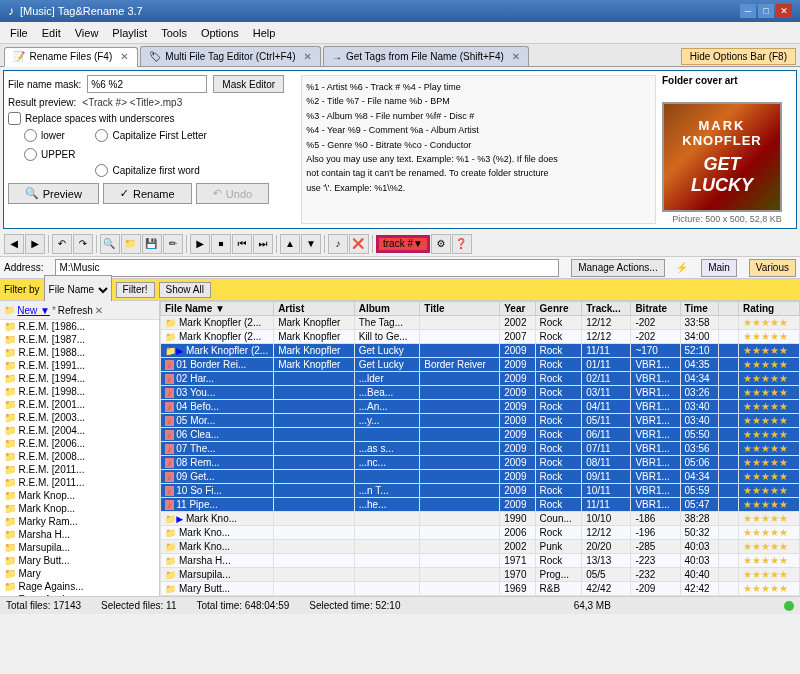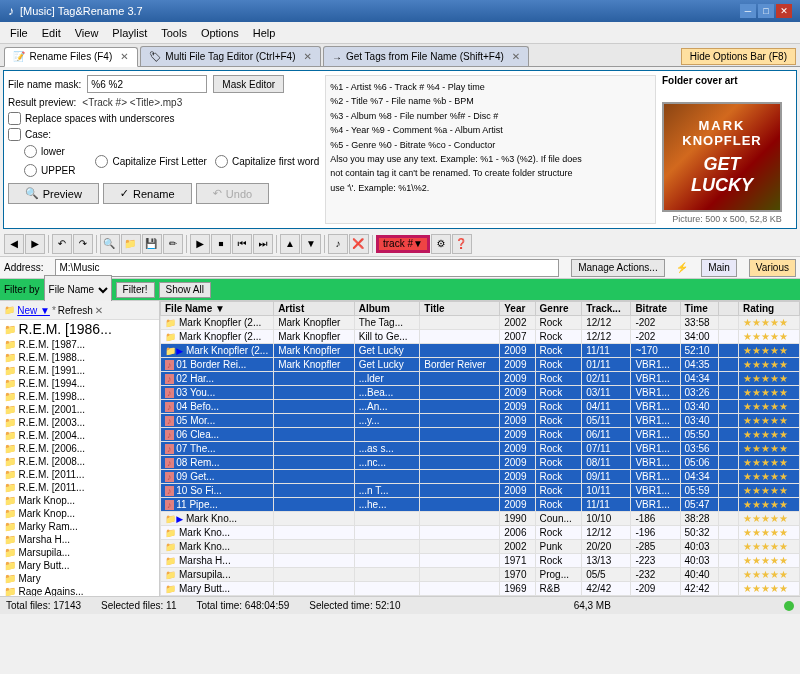--- a/index.html
+++ b/index.html
@@ -34,21 +34,21 @@
     .toolbar2 { background: #f0f0f0; border-bottom: 1px solid #ccc; padding: 1px 4px; display: flex; align-items: center; gap: 1px; height: 26px; }
     .tb-btn { width: 20px; height: 20px; background: #e8e8e8; border: 1px solid #bbb; display: flex; align-items: center; justify-content: center; cursor: pointer; font-size: 10px; }
     .tb-sep { width: 1px; height: 18px; background: #bbb; margin: 0 2px; }
     
     
     .address-bar { background: #f5f5f5; border-bottom: 1px solid #ccc; padding: 2px 4px; display: flex; align-items: center; gap: 12px; height: 22px; }
     .address-label { font-size: 10px; white-space: nowrap; }
     .address-input { flex: 1; height: 18px; font-size: 10px; border: 1px solid #999; padding: 1px 3px; }
     
     
-    .filter-bar { background: #22c55e; border-bottom: 1px solid #ccc; padding: 2px 4px; display: flex; align-items: center; gap: 4px; height: 22px; }
+    .filter-bar { background: #fde047; border-bottom: 1px solid #ccc; padding: 2px 4px; display: flex; align-items: center; gap: 4px; height: 22px; }
     .filter-label { font-size: 10px; }
     .filter-btn { height: 16px; padding: 0 6px; font-size: 10px; background: #e8e8e8; border: 1px solid #999; cursor: pointer; }
     .tree-item { padding: 1px 4px; font-size: 10px; cursor: pointer; white-space: nowrap; display: flex; align-items: center; gap: 2px; }
     .file-table { width: 100%; border-collapse: collapse; }
     .file-table th { background: #e8e8e8; border: 1px solid #ccc; padding: 1px 4px; font-size: 10px; text-align: left; position: sticky; top: 0; white-space: nowrap; cursor: pointer; }
     .file-table td { border: 1px solid #e0e0e0; padding: 1px 4px; font-size: 10px; white-space: nowrap; overflow: hidden; max-width: 100px; }
     .file-row:nth-child(even) { background: #f8f8ff; }
     .file-row.selected { background: #2060c0; color: white; }
     
     
@@ -112,36 +112,32 @@
         <button class="btn-sm">Mask Editor</button>
       </div>
       <div class="rename-row">
         <span class="label-sm">Result preview:</span>
         <span style="font-size:10px; color:#333;">&lt;Track #&gt; &lt;Title&gt;.mp3</span>
       </div>
       <div class="checkbox-row">
         <input type="checkbox" style="">
         <span class="label-sm">Replace spaces with underscores</span>
       </div>
-      <div class="checkbox-row" style="margin-top:3px;">
-        <input type="checkbox" style="">
-        <span class="label-sm">Case:</span>
-      </div>
       <div style="display:flex; margin-left:16px; gap:20px; margin-top:2px;">
         <div style="display:flex;flex-direction:column;gap:2px;">
           <div class="checkbox-row">
             <input type="radio" name="case" style="">
             <span class="label-sm">lower</span>
           </div>
           <div class="checkbox-row">
             <input type="radio" name="case" style="">
             <span class="label-sm">UPPER</span>
           </div>
         </div>
-        <div style="display:flex;flex-direction:row;gap:8px;">
+        <div style="display:flex;flex-direction:column;gap:18px;">
           <div class="checkbox-row">
             <input type="radio" name="case" style="">
             <span class="label-sm">Capitalize First Letter</span>
           </div>
           <div class="checkbox-row">
             <input type="radio" name="case" style="">
             <span class="label-sm">Capitalize first word</span>
           </div>
         </div>
       </div>
@@ -238,21 +234,21 @@
     <div style="display:flex;align-items:center;background:#f0f0f0;border-bottom:1px solid #ddd;padding:1px 4px;height:19px;gap:2px;">
       <span style="font-size:9px;color:#888;">📁</span>
       <span style="font-size:10px;color:blue;cursor:pointer;text-decoration:underline;">New ▼</span>
       <span style="font-size:10px;color:#666;">*</span>
       <span style="font-size:10px;cursor:pointer;">Refresh</span>
       <span style="font-size:10px;color:#666;">✕</span>
     </div>
     <div id="tree-list" style="overflow:auto;flex:1;">
     <div class="tree-item">
           <span style="color:#f0c040;font-size:10px;">📁</span>
-          <span style="font-size:14px;">R.E.M. [1986...</span>
+          <span style="font-size:10px;">R.E.M. [1986...</span>
         </div>
         <div class="tree-item">
           <span style="color:#f0c040;font-size:10px;">📁</span>
           <span style="font-size:10px;">R.E.M. [1987...</span>
         </div>
         <div class="tree-item">
           <span style="color:#f0c040;font-size:10px;">📁</span>
           <span style="font-size:10px;">R.E.M. [1988...</span>
         </div>
         <div class="tree-item">

